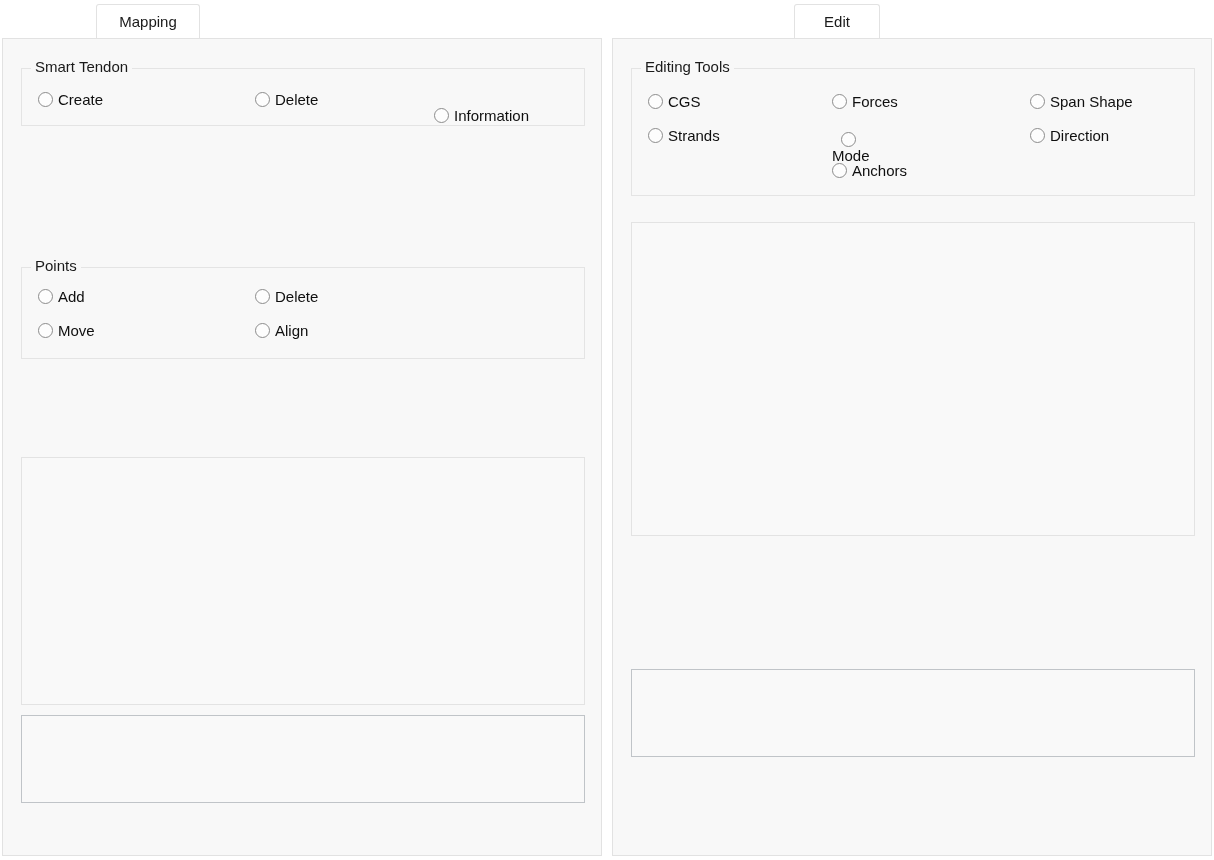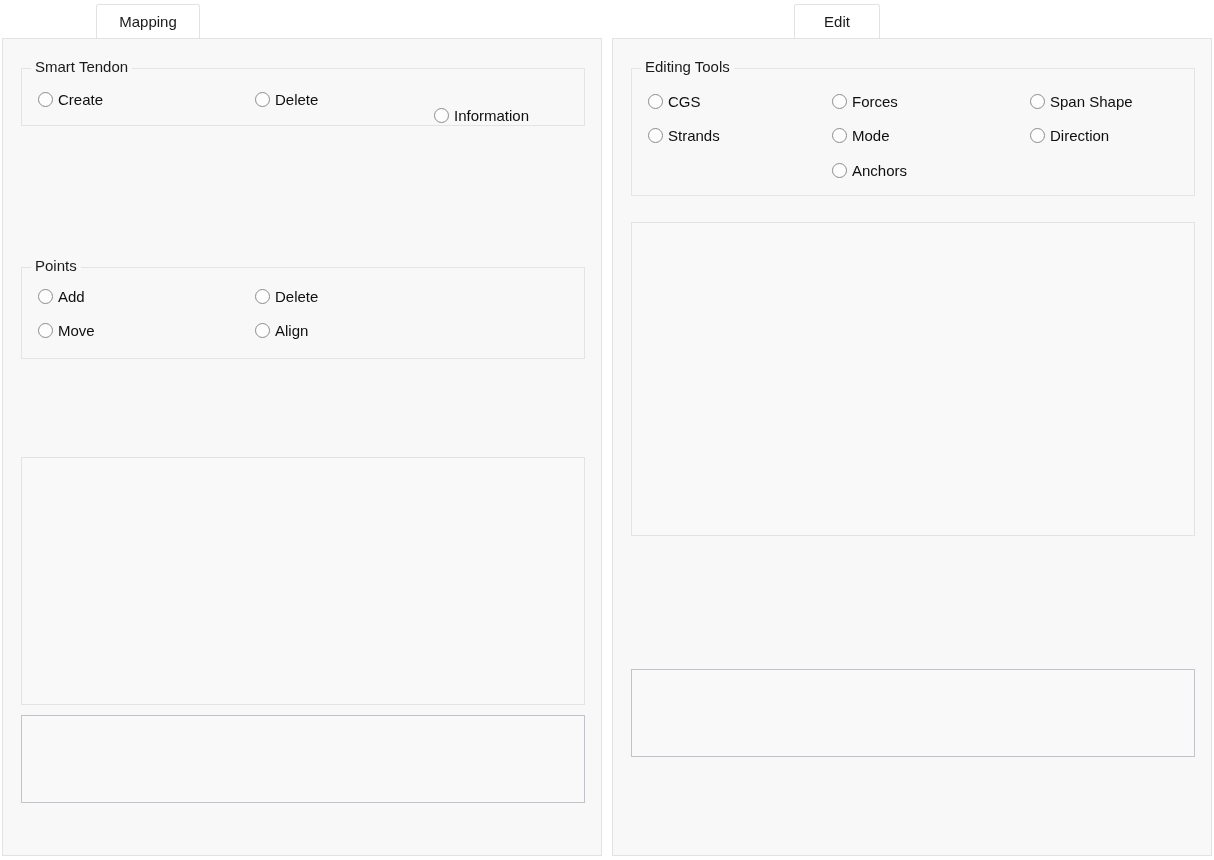--- a/index.html
+++ b/index.html
@@ -189,21 +189,21 @@
     </div>
     <div class="radio" style="left:398px; top:21px;">
       <span class="dot"></span>
       <span class="lbl">Span Shape</span>
     </div>
 
     <div class="radio" style="left:16px; top:55px;">
       <span class="dot"></span>
       <span class="lbl">Strands</span>
     </div>
-    <div class="radio" style="left:200px; top:55px;">
+    <div class="radio" style="left:200px; top:63px;flex-direction:column;">
       <span class="dot"></span>
       <span class="lbl">Mode</span>
     </div>
     <div class="radio" style="left:398px; top:55px;">
       <span class="dot"></span>
       <span class="lbl">Direction</span>
     </div>
 
     <div class="radio" style="left:200px; top:90px;">
       <span class="dot"></span>

